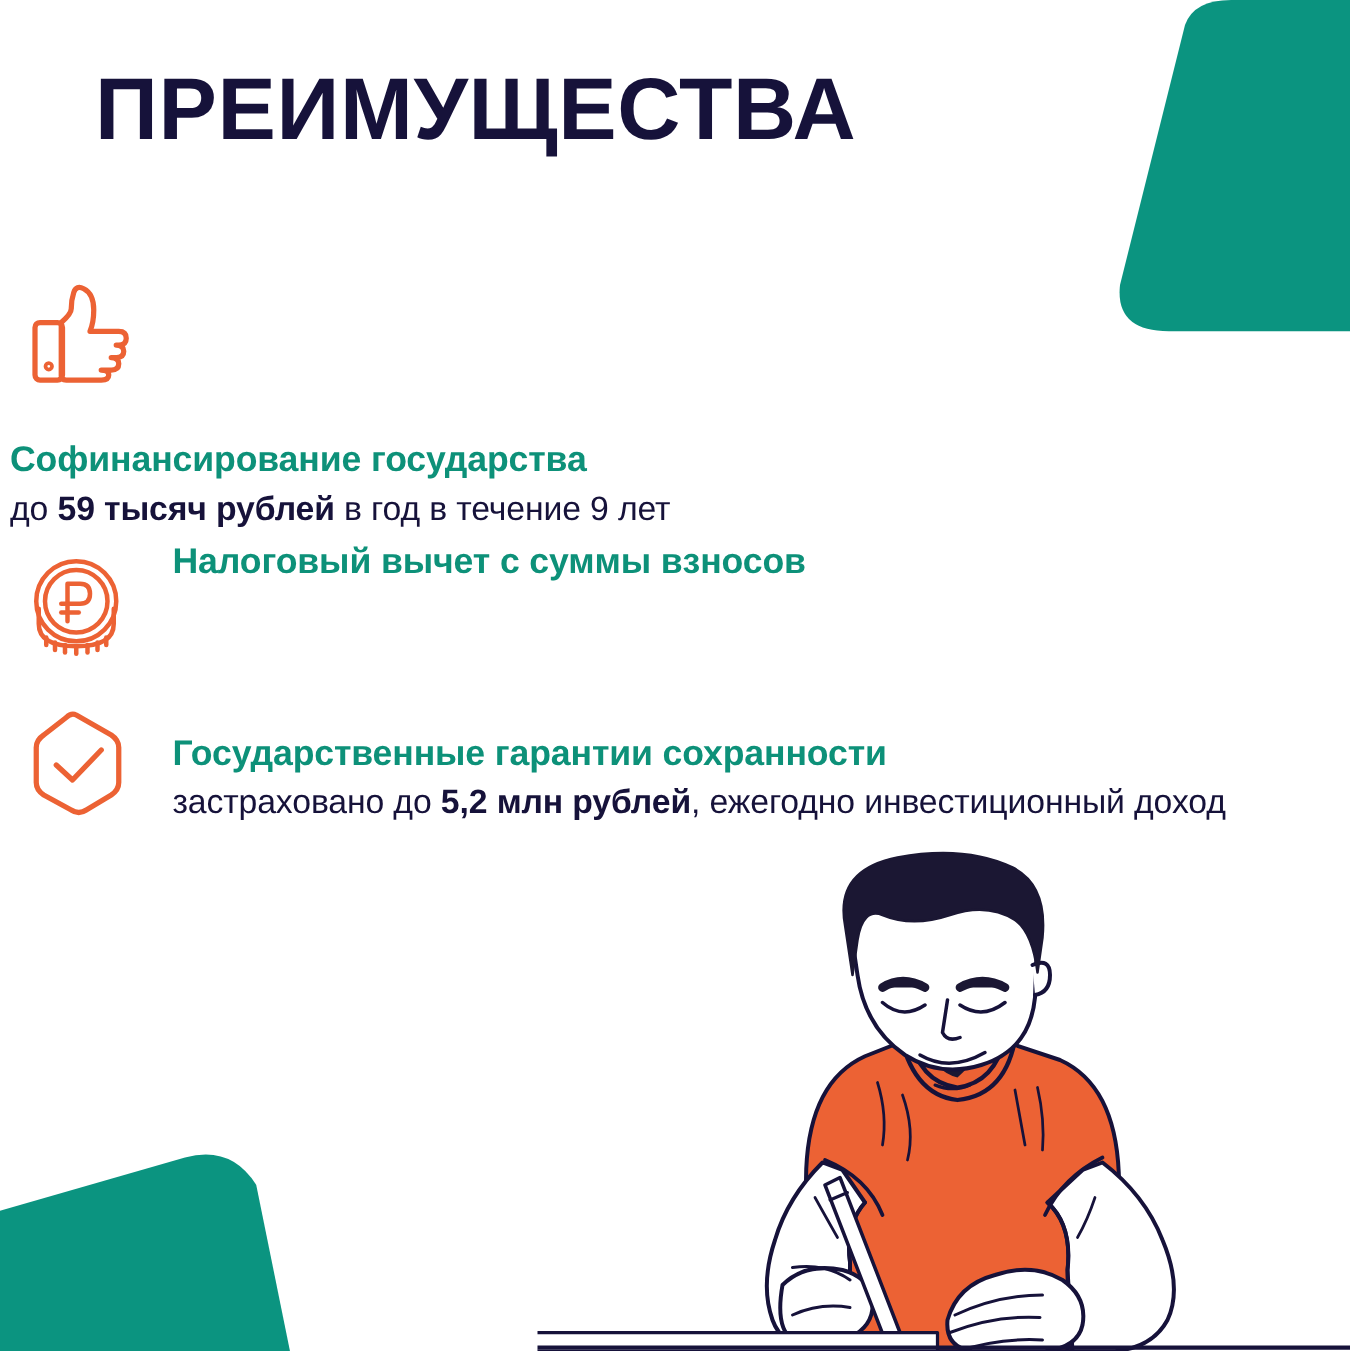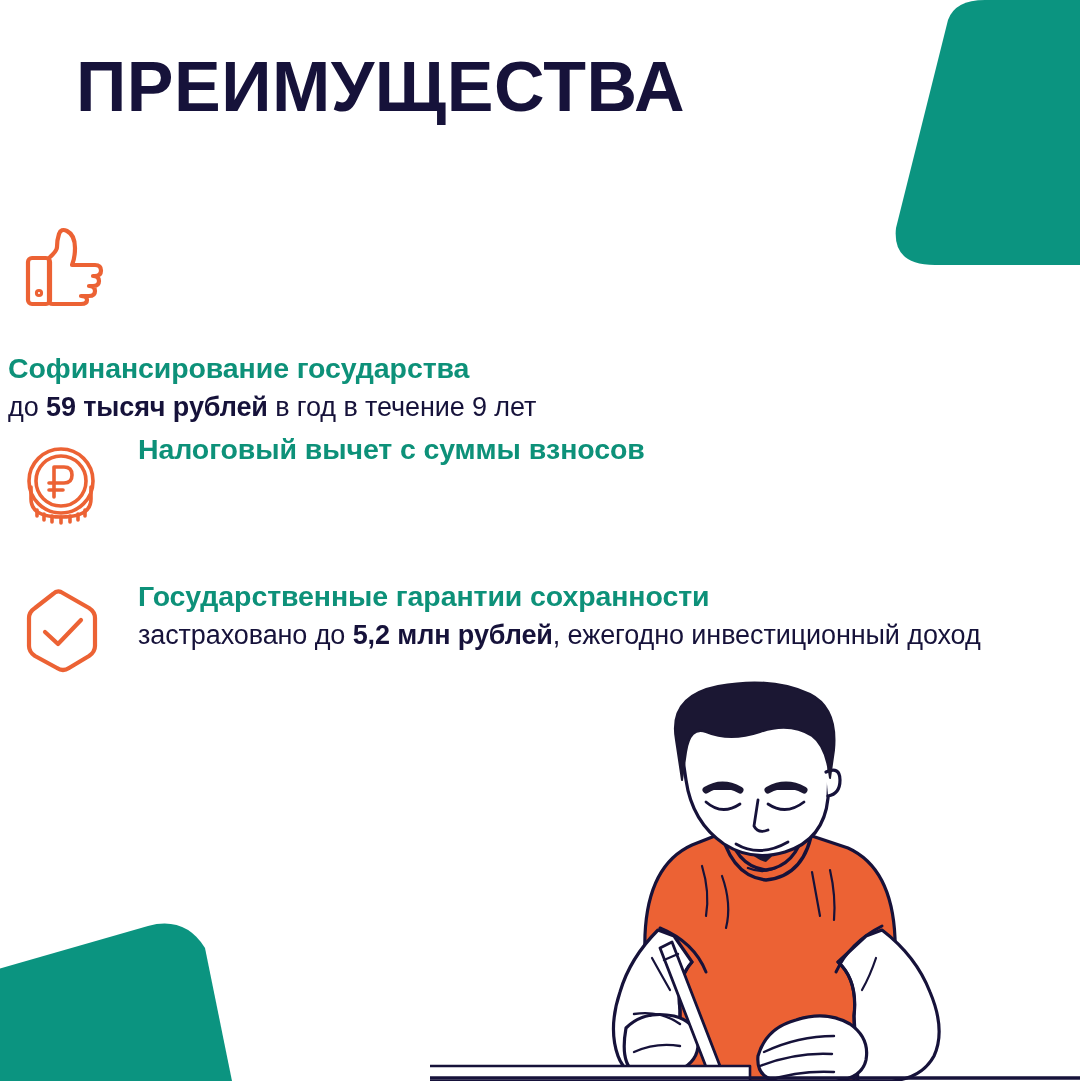--- a/index.html
+++ b/index.html
@@ -74,21 +74,21 @@
     font-weight: normal;
     line-height: 1.32;
     letter-spacing: -0.1px;
     margin: 0;
   }
   .b-sub b { font-weight: bold; }
   .b-sub.all-bold { font-weight: bold; }
 
   #benefit-1 { top: 218px; flex-direction: column; }
   #benefit-2 { top: 405px; margin-top: 28px; }
-  #benefit-3 { top: 580px; }
+  #benefit-3 { top: 560px; align-items: flex-end; }
 
   
   .person-svg {
     position: absolute;
     left: 430px;
     top: 680px;
     width: 660px;
     height: 401px;
   }
 </style>

